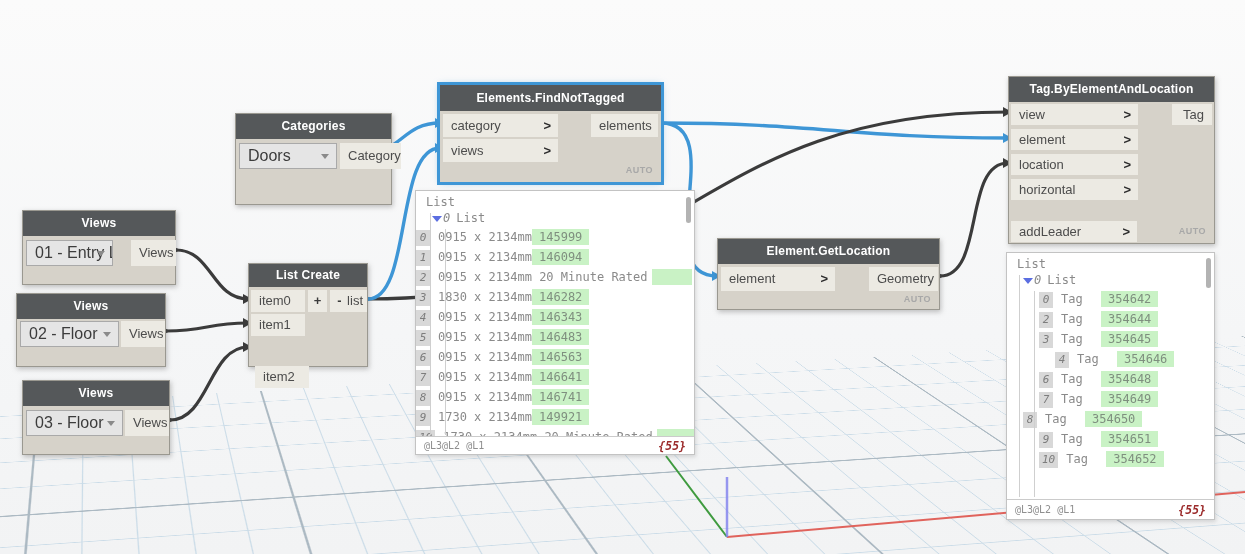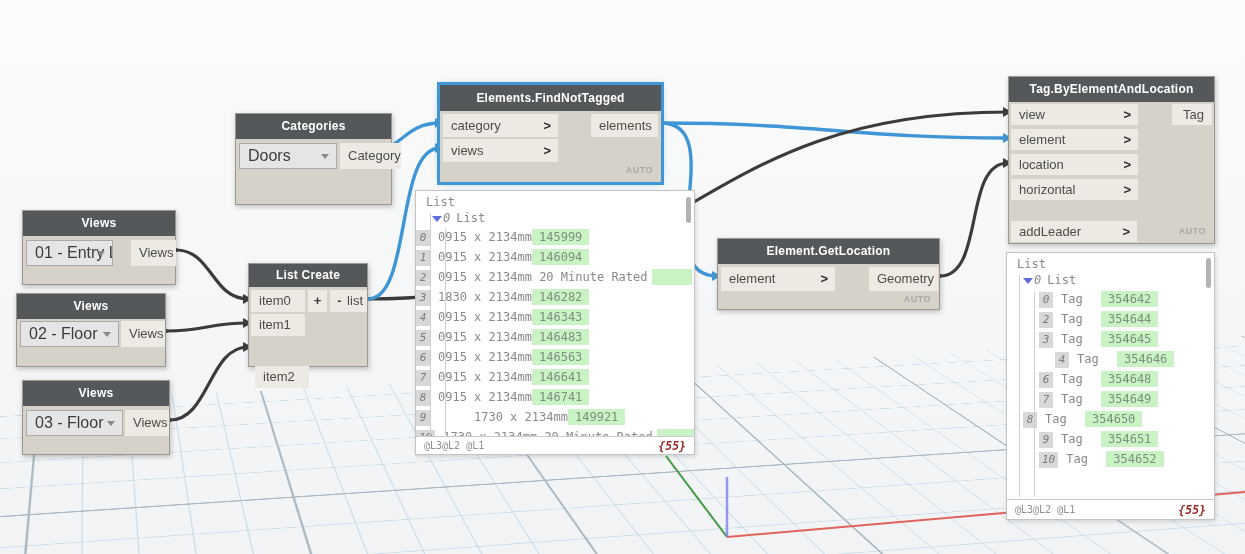--- a/index.html
+++ b/index.html
@@ -225,21 +225,21 @@
       </div>
       <div class="pv-row"><span class="idx">0</span><span class="pv-text" style="width:94px;">0915 x 2134mm</span><span class="idbadge">145999</span></div>
       <div class="pv-row"><span class="idx">1</span><span class="pv-text" style="width:94px;">0915 x 2134mm</span><span class="idbadge">146094</span></div>
       <div class="pv-row"><span class="idx">2</span><span class="pv-text" style="margin-right:4px;">0915 x 2134mm 20 Minute Rated</span><span class="idbadge sliver"></span></div>
       <div class="pv-row"><span class="idx">3</span><span class="pv-text" style="width:94px;">1830 x 2134mm</span><span class="idbadge">146282</span></div>
       <div class="pv-row"><span class="idx">4</span><span class="pv-text" style="width:94px;">0915 x 2134mm</span><span class="idbadge">146343</span></div>
       <div class="pv-row"><span class="idx">5</span><span class="pv-text" style="width:94px;">0915 x 2134mm</span><span class="idbadge">146483</span></div>
       <div class="pv-row"><span class="idx">6</span><span class="pv-text" style="width:94px;">0915 x 2134mm</span><span class="idbadge">146563</span></div>
       <div class="pv-row"><span class="idx">7</span><span class="pv-text" style="width:94px;">0915 x 2134mm</span><span class="idbadge">146641</span></div>
       <div class="pv-row"><span class="idx">8</span><span class="pv-text" style="width:94px;">0915 x 2134mm</span><span class="idbadge">146741</span></div>
-      <div class="pv-row"><span class="idx">9</span><span class="pv-text" style="width:94px;margin-left:36px;">1730 x 2134mm</span><span class="idbadge">149921</span></div>
+      <div class="pv-row"><span class="idx">9</span><span class="pv-text" style="width:94px;">1730 x 2134mm</span><span class="idbadge">149921</span></div>
       <div class="pv-row"><span class="idx">10</span><span class="pv-text" style="margin-right:4px;">1730 x 2134mm 20 Minute Rated</span><span class="idbadge sliver"></span></div>
       <div class="scrollthumb" style="top:6px;height:26px;"></div>
     </div>
     <div class="pv-footer" style="height:18px;">
       <span class="lacing">@L3@L2 @L1</span>
       <span class="count">{55}</span>
     </div>
   </div>
 
   <div class="bubble" style="left:1006px;top:252px;width:209px;height:268px;">

